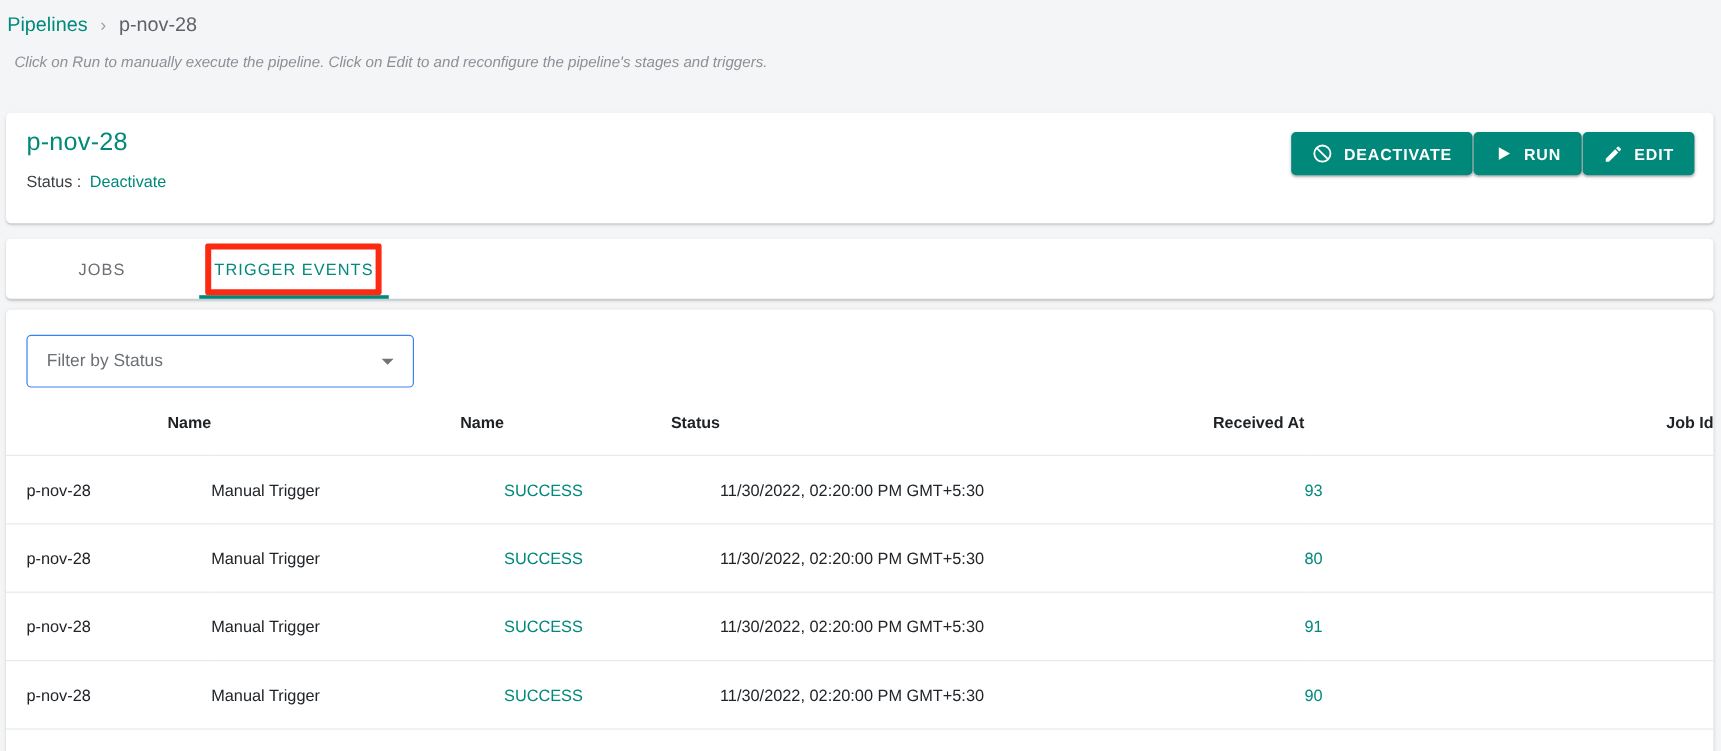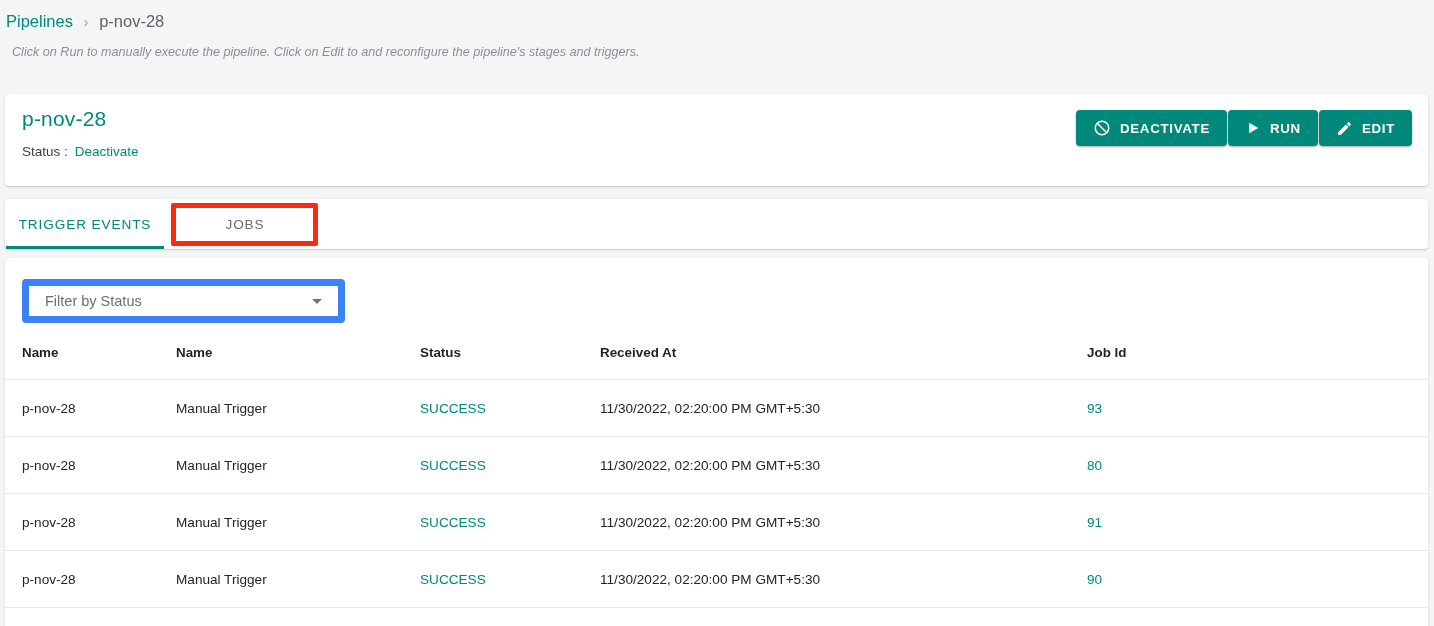--- a/index.html
+++ b/index.html
@@ -167,21 +167,21 @@
     height: 380px;
     overflow: hidden;
   }
   .filter-wrap {
     padding: 21px 0 0 17px;
   }
   .select {
     position: relative;
     width: 323px;
     height: 44px;
-    border: 7px solid #3b82f6;
+    border: 1px solid #3b82f6;
     border-radius: 4px;
     background: #fff;
     display: flex;
     align-items: center;
     padding: 0 16px;
     font-size: 14.5px;
     color: #6b6f73;
     cursor: pointer;
   }
   .caret {
@@ -195,21 +195,21 @@
     border-top: 5px solid #6f7479;
   }
 
   table {
     width: 100%;
     border-collapse: collapse;
     margin-top: 22px;
     table-layout: fixed;
   }
   thead th {
-    text-align: left;
+    text-align: right;
     font-size: 13.4px;
     font-weight: bold;
     color: #1f2225;
     padding: 0 0 19px 0;
     border-bottom: 1px solid #e8e9ea;
   }
   tbody td {
     font-size: 13.6px;
     color: #212529;
     height: 57px;
@@ -279,25 +279,25 @@
             <path d="M3 17.25V21h3.75L17.81 9.94l-3.75-3.75L3 17.25zM20.71 7.04a1 1 0 0 0 0-1.41l-2.34-2.34a1 1 0 0 0-1.41 0l-1.83 1.83 3.75 3.75 1.83-1.83z"></path>
           </svg>
         </span>
         <span>EDIT</span>
       </button>
     </div>
   </div>
 
   <div class="card card-tabs">
     <div class="tabs">
+      <div class="tab">
+        <span>JOBS</span>
+      </div>
       <div class="tab active">
         <span>TRIGGER EVENTS</span>
-      </div>
-      <div class="tab">
-        <span>JOBS</span>
       </div>
     </div>
   </div>
   <div class="annotation-box"></div>
 
   <div class="card card-table">
     <div class="filter-wrap">
       <div class="select">
         <span>Filter by Status</span>
         <span class="caret"></span>

